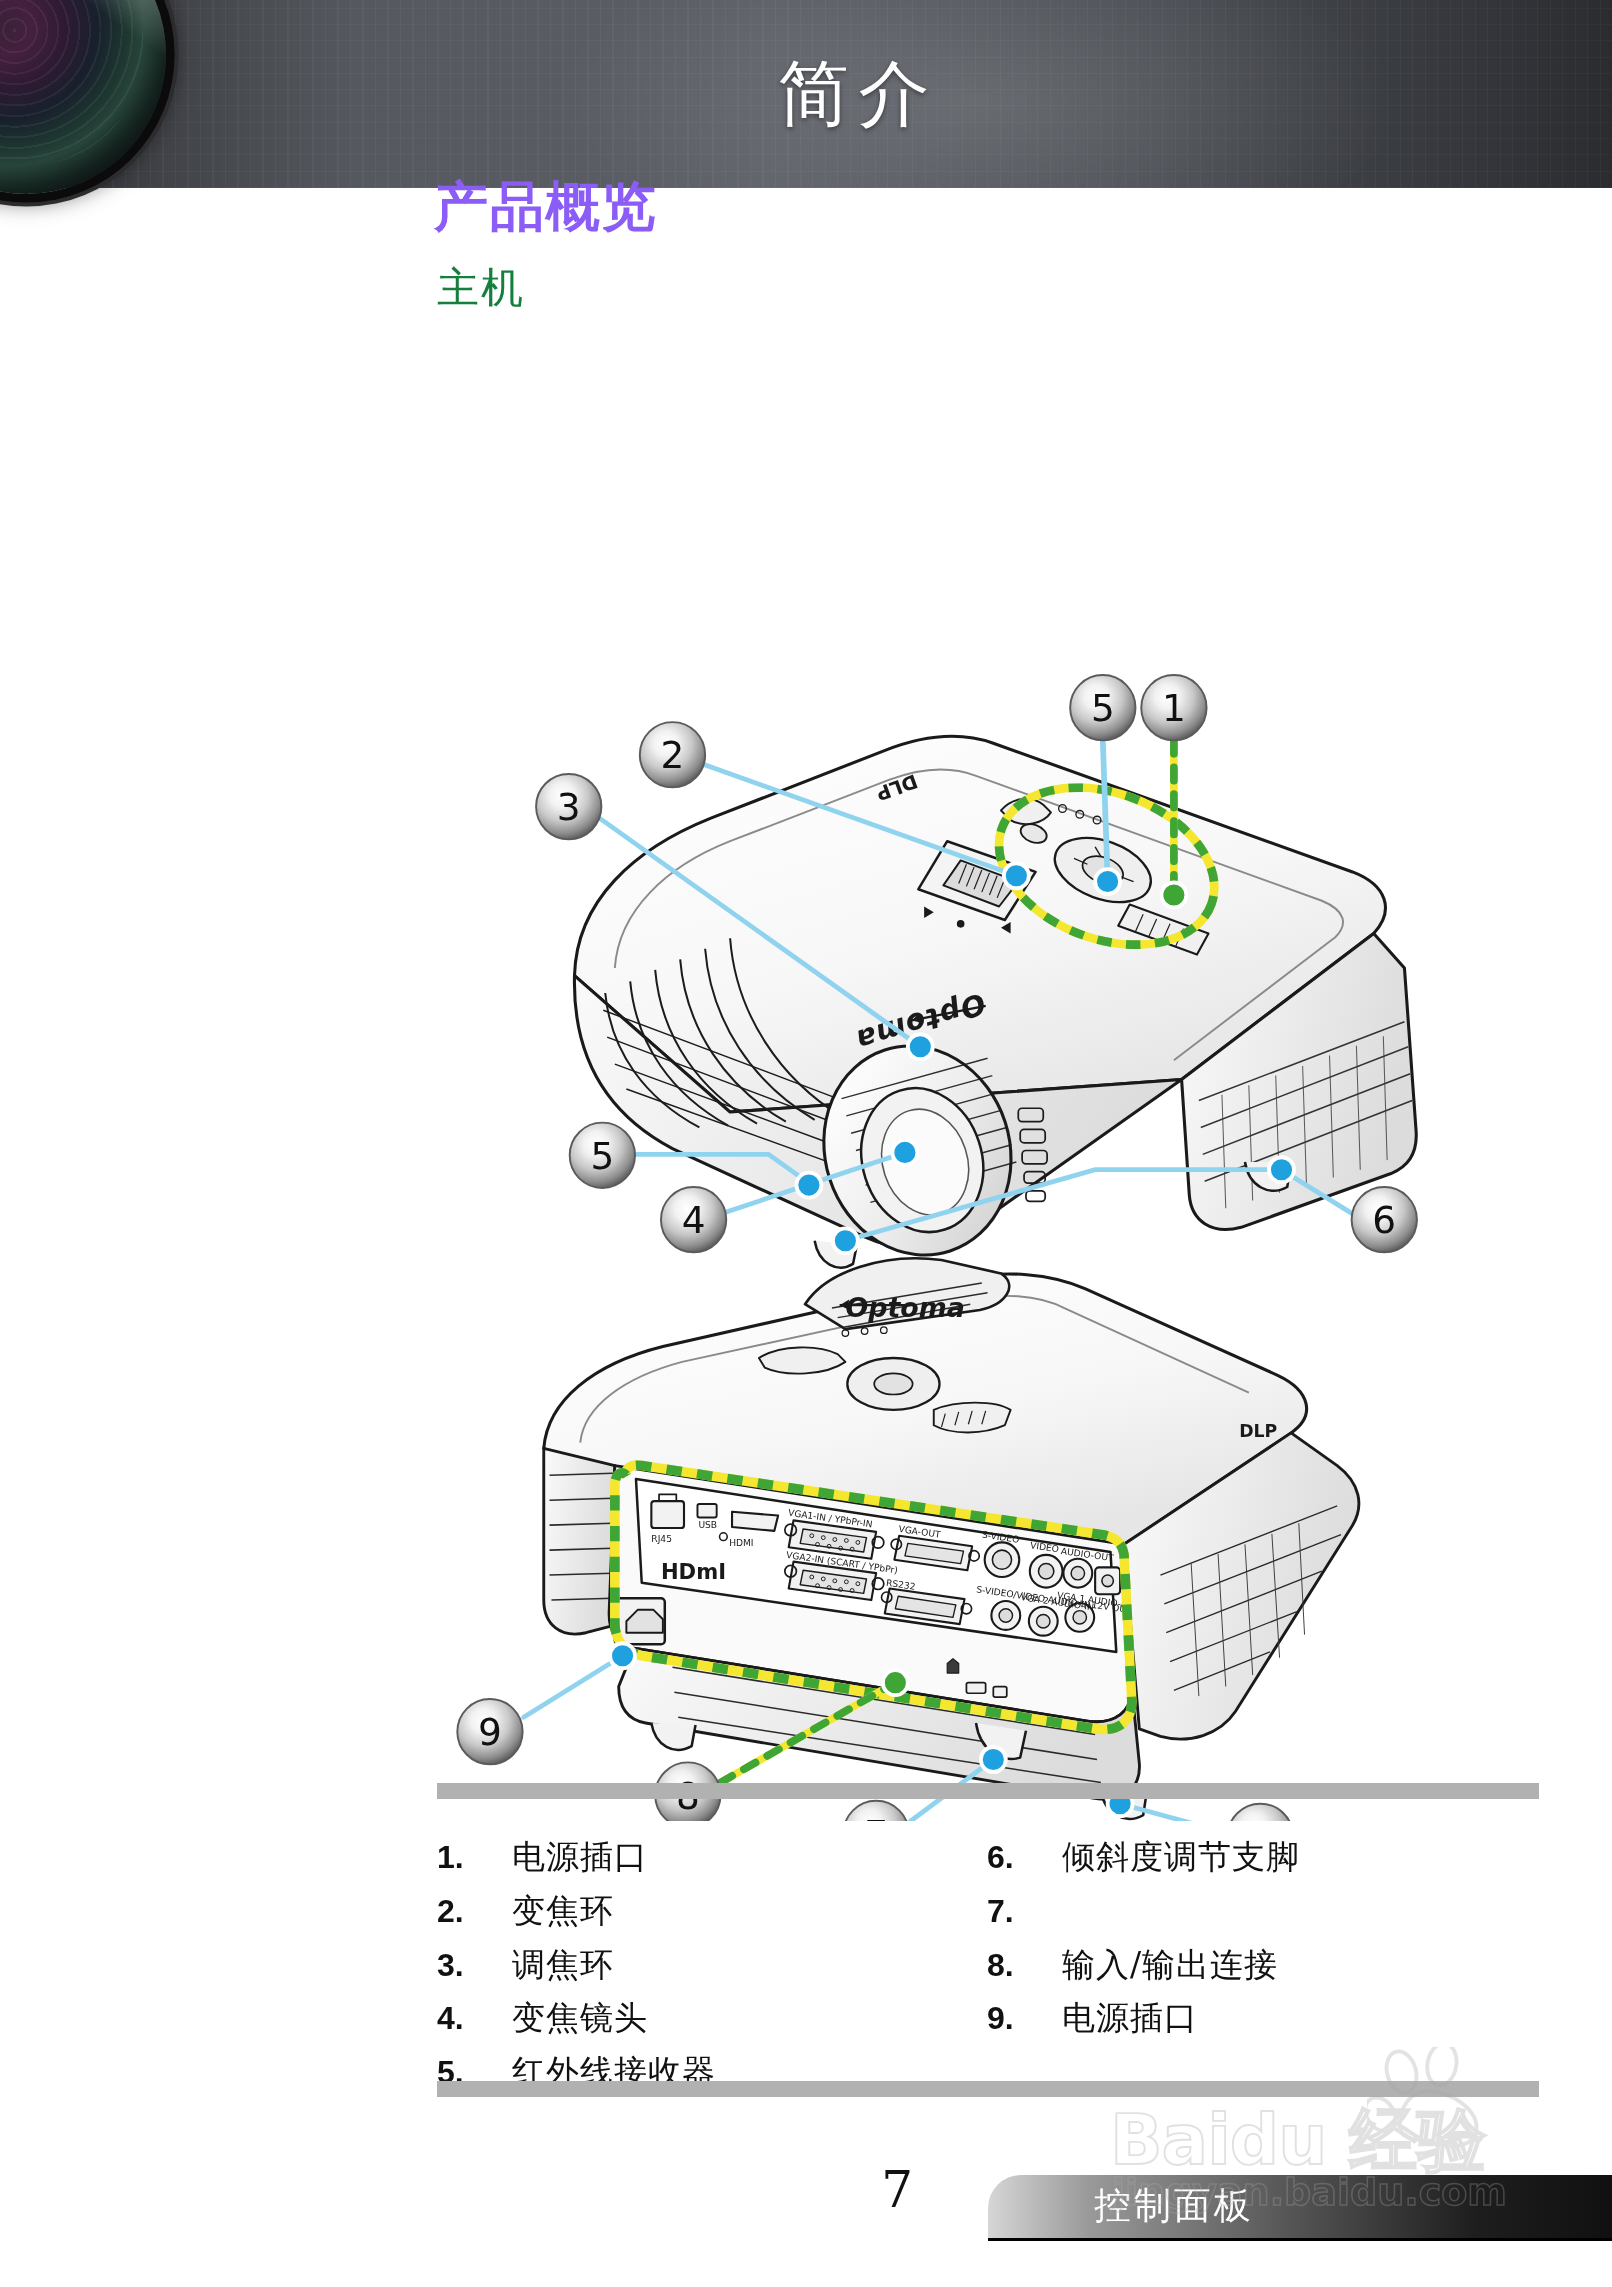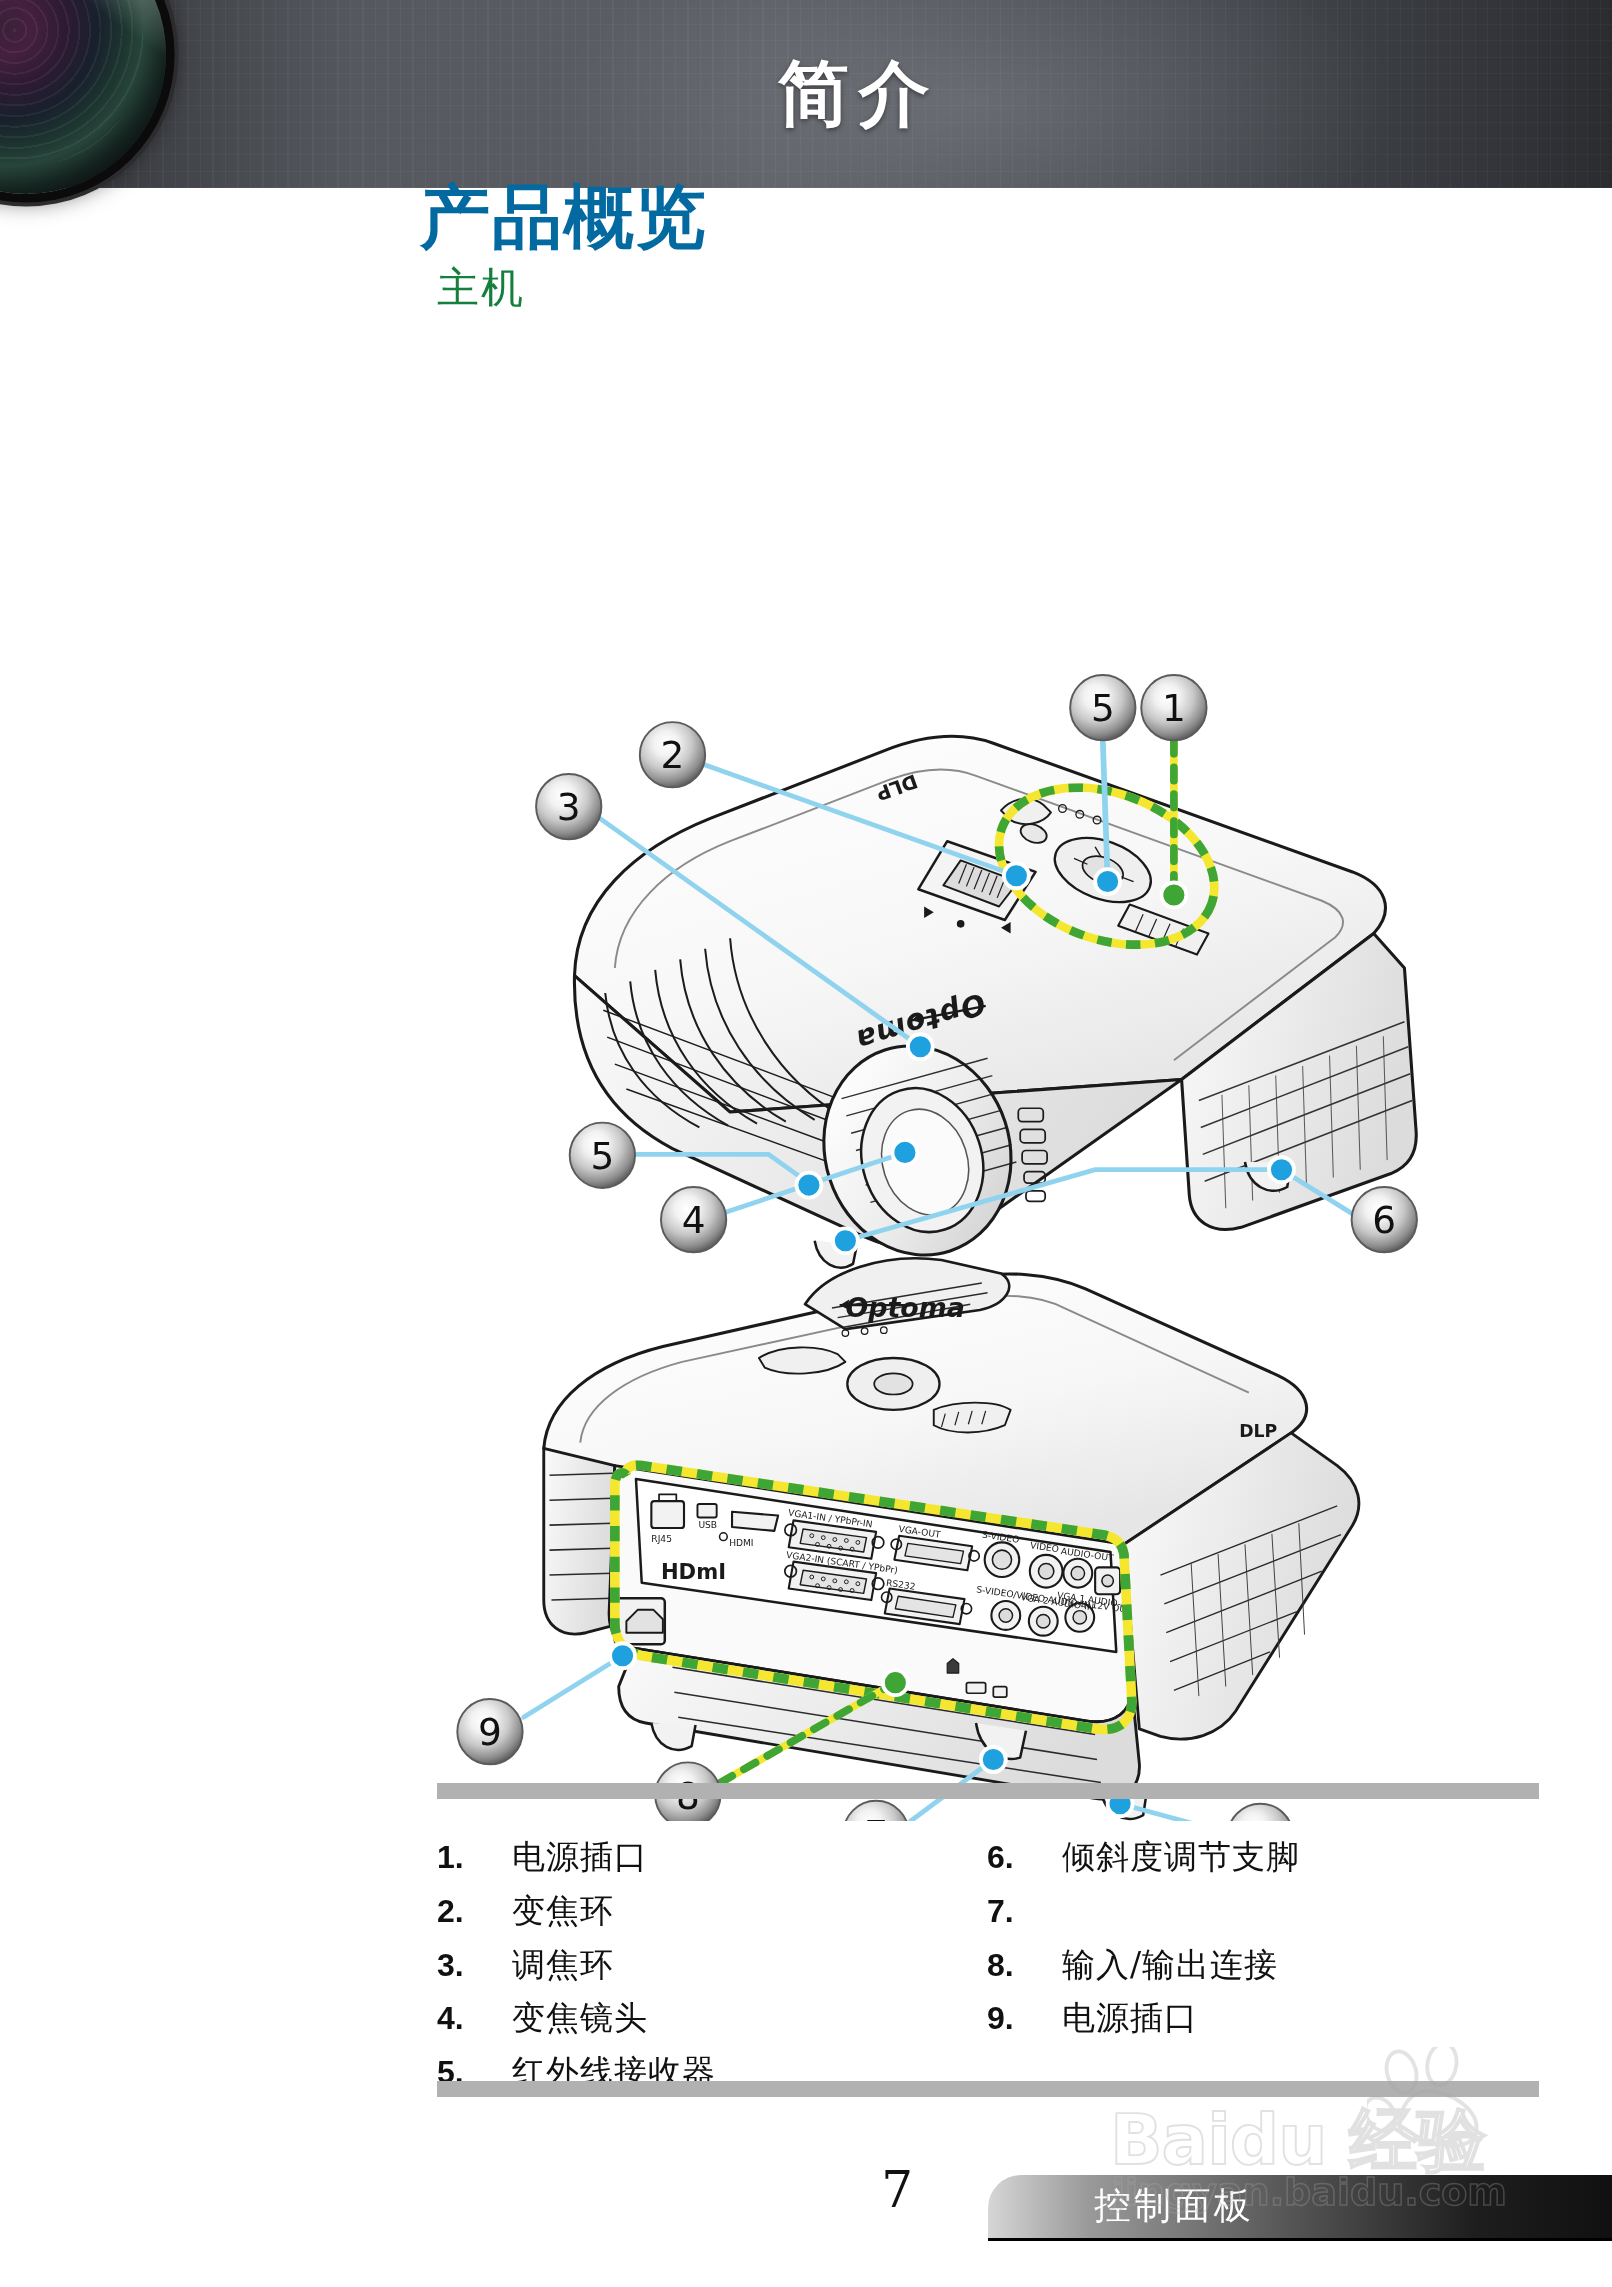--- a/index.html
+++ b/index.html
@@ -26,21 +26,21 @@
       repeating-linear-gradient(0deg, rgba(255,255,255,.035) 0 1px, rgba(0,0,0,0) 1px 16.3px);
     opacity:.85;
   }
   .header-glow{
     position:absolute;left:33%;top:-40%;width:55%;height:190%;
     background:radial-gradient(ellipse at center, rgba(255,255,255,.13) 0%, rgba(255,255,255,0) 68%);
   }
   .header-title{
     position:absolute;left:0;top:0;width:1612px;height:188px;
     display:flex;align-items:center;justify-content:center;
-    color:#ffffff;font-size:71px;font-weight:700;letter-spacing:9.6px;
+    color:#ffffff;font-size:71px;font-weight:400;letter-spacing:9.6px;
     font-family:"DejaVu Sans","Liberation Sans",sans-serif;
     text-shadow:0 1.9px 4.8px rgba(0,0,0,.45);
     padding-left:105px;box-sizing:border-box;
   }
 
   
   .lens{
     position:absolute;left:-113px;top:-85px;width:279px;height:279px;
     border-radius:50%;
     background:
@@ -67,22 +67,22 @@
   }
   .lens-rim{
     position:absolute;left:-113px;top:-85px;width:279px;height:279px;border-radius:50%;
     border:0 solid transparent;pointer-events:none;
   }
 
   
   .content{position:absolute;left:0;top:188px;width:1612px;}
 
   .h1{
-    position:absolute;left:420px;top:-17.3px;
-    font-size:70px;font-weight:700;color:#0369a1;letter-spacing:1.9px;
+    position:absolute;left:434px;top:-17.3px;
+    font-size:54px;font-weight:700;color:#8b5cf6;letter-spacing:1.9px;
     font-family:"DejaVu Sans","Liberation Sans",sans-serif;
   }
   .h2{
     position:absolute;left:437px;top:72px;
     font-size:42px;font-weight:400;color:#15803d;letter-spacing:1.9px;
     font-family:Liberation Mono, monospace;
   }
 
   
   .figure{position:absolute;left:0;top:0;width:1612px;height:1633px;}

